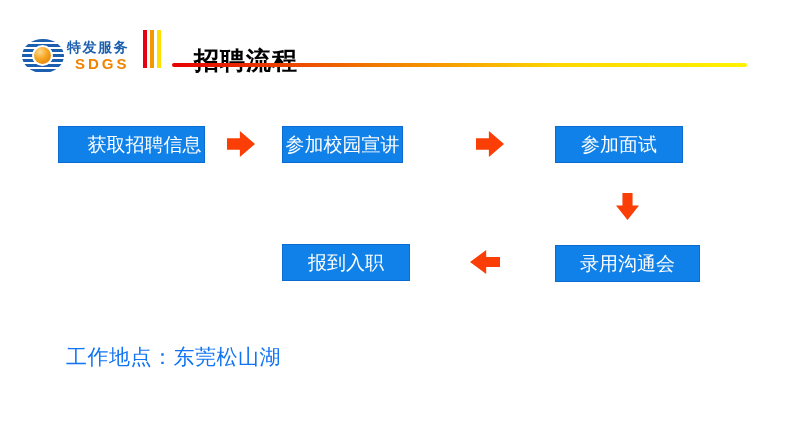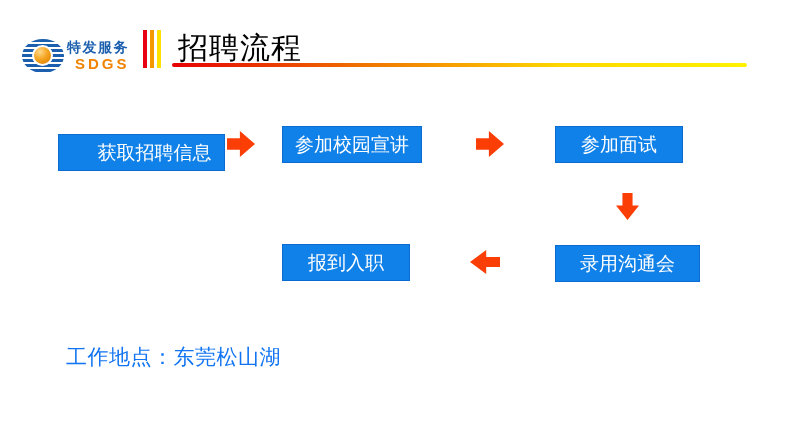--- a/index.html
+++ b/index.html
@@ -43,44 +43,44 @@
     margin-top: 2px; margin-left: 8px;
     white-space: nowrap;
   }
 
   .bar { position: absolute; top: 30px; width: 4px; height: 38px; }
   .bar-red    { left: 143px; background: var(--bar-red, #E60012); }
   .bar-orange { left: 150px; background: var(--bar-orange, #F39800); }
   .bar-yellow { left: 157px; background: var(--bar-yellow, #FFE100); }
 
   .title {
-    position: absolute; left: 178px; top: 28px; margin: 0;
-    font-size: 30px; font-weight: normal; color: #000000;
+    position: absolute; left: 178px; top: 28px; margin: 16px;
+    font-size: 25px; font-weight: bold; color: #000000;
     letter-spacing: 1px; white-space: nowrap;
   }
   .rule {
     position: absolute; left: 172px; top: 63px;
     width: 575px; height: 4px; border-radius: 2px;
     background: linear-gradient(to right,
       var(--rule-gradient-start, #E60000) 0%,
       #F07800 35%, #FFD800 68%,
       var(--rule-gradient-end, #FFF200) 100%);
   }
 
   
   .step {
     position: absolute; height: 37px; box-sizing: border-box;
     background: var(--box-fill, #0F81E9);
     border: 1px solid var(--box-border, #0A6BD0);
     color: #ffffff; font-size: 19px;
     display: flex; align-items: center; justify-content: center;
     white-space: nowrap;
   }
-  #step1 { left: 58px;  top: 134px; width: 167px; padding-left: 26px; }
-  #step2 { left: 282px; top: 126px; width: 140px; }
+  #step1 { left: 58px;  top: 126px; width: 147px; padding-left: 26px; }
+  #step2 { left: 282px; top: 126px; width: 121px; }
   #step3 { left: 555px; top: 126px; width: 128px; }
   #step4 { left: 555px; top: 245px; width: 145px; }
   #step5 { left: 282px; top: 244px; width: 128px; }
 
   .arrow { position: absolute; background: var(--arrow, #FA3E05); }
   .arrow-right {
     width: 28px; height: 26px;
     clip-path: polygon(0 28%, 46% 28%, 46% 0, 100% 50%, 46% 100%, 46% 72%, 0 72%);
   }
   #arrow1 { left: 227px; top: 131px; }

